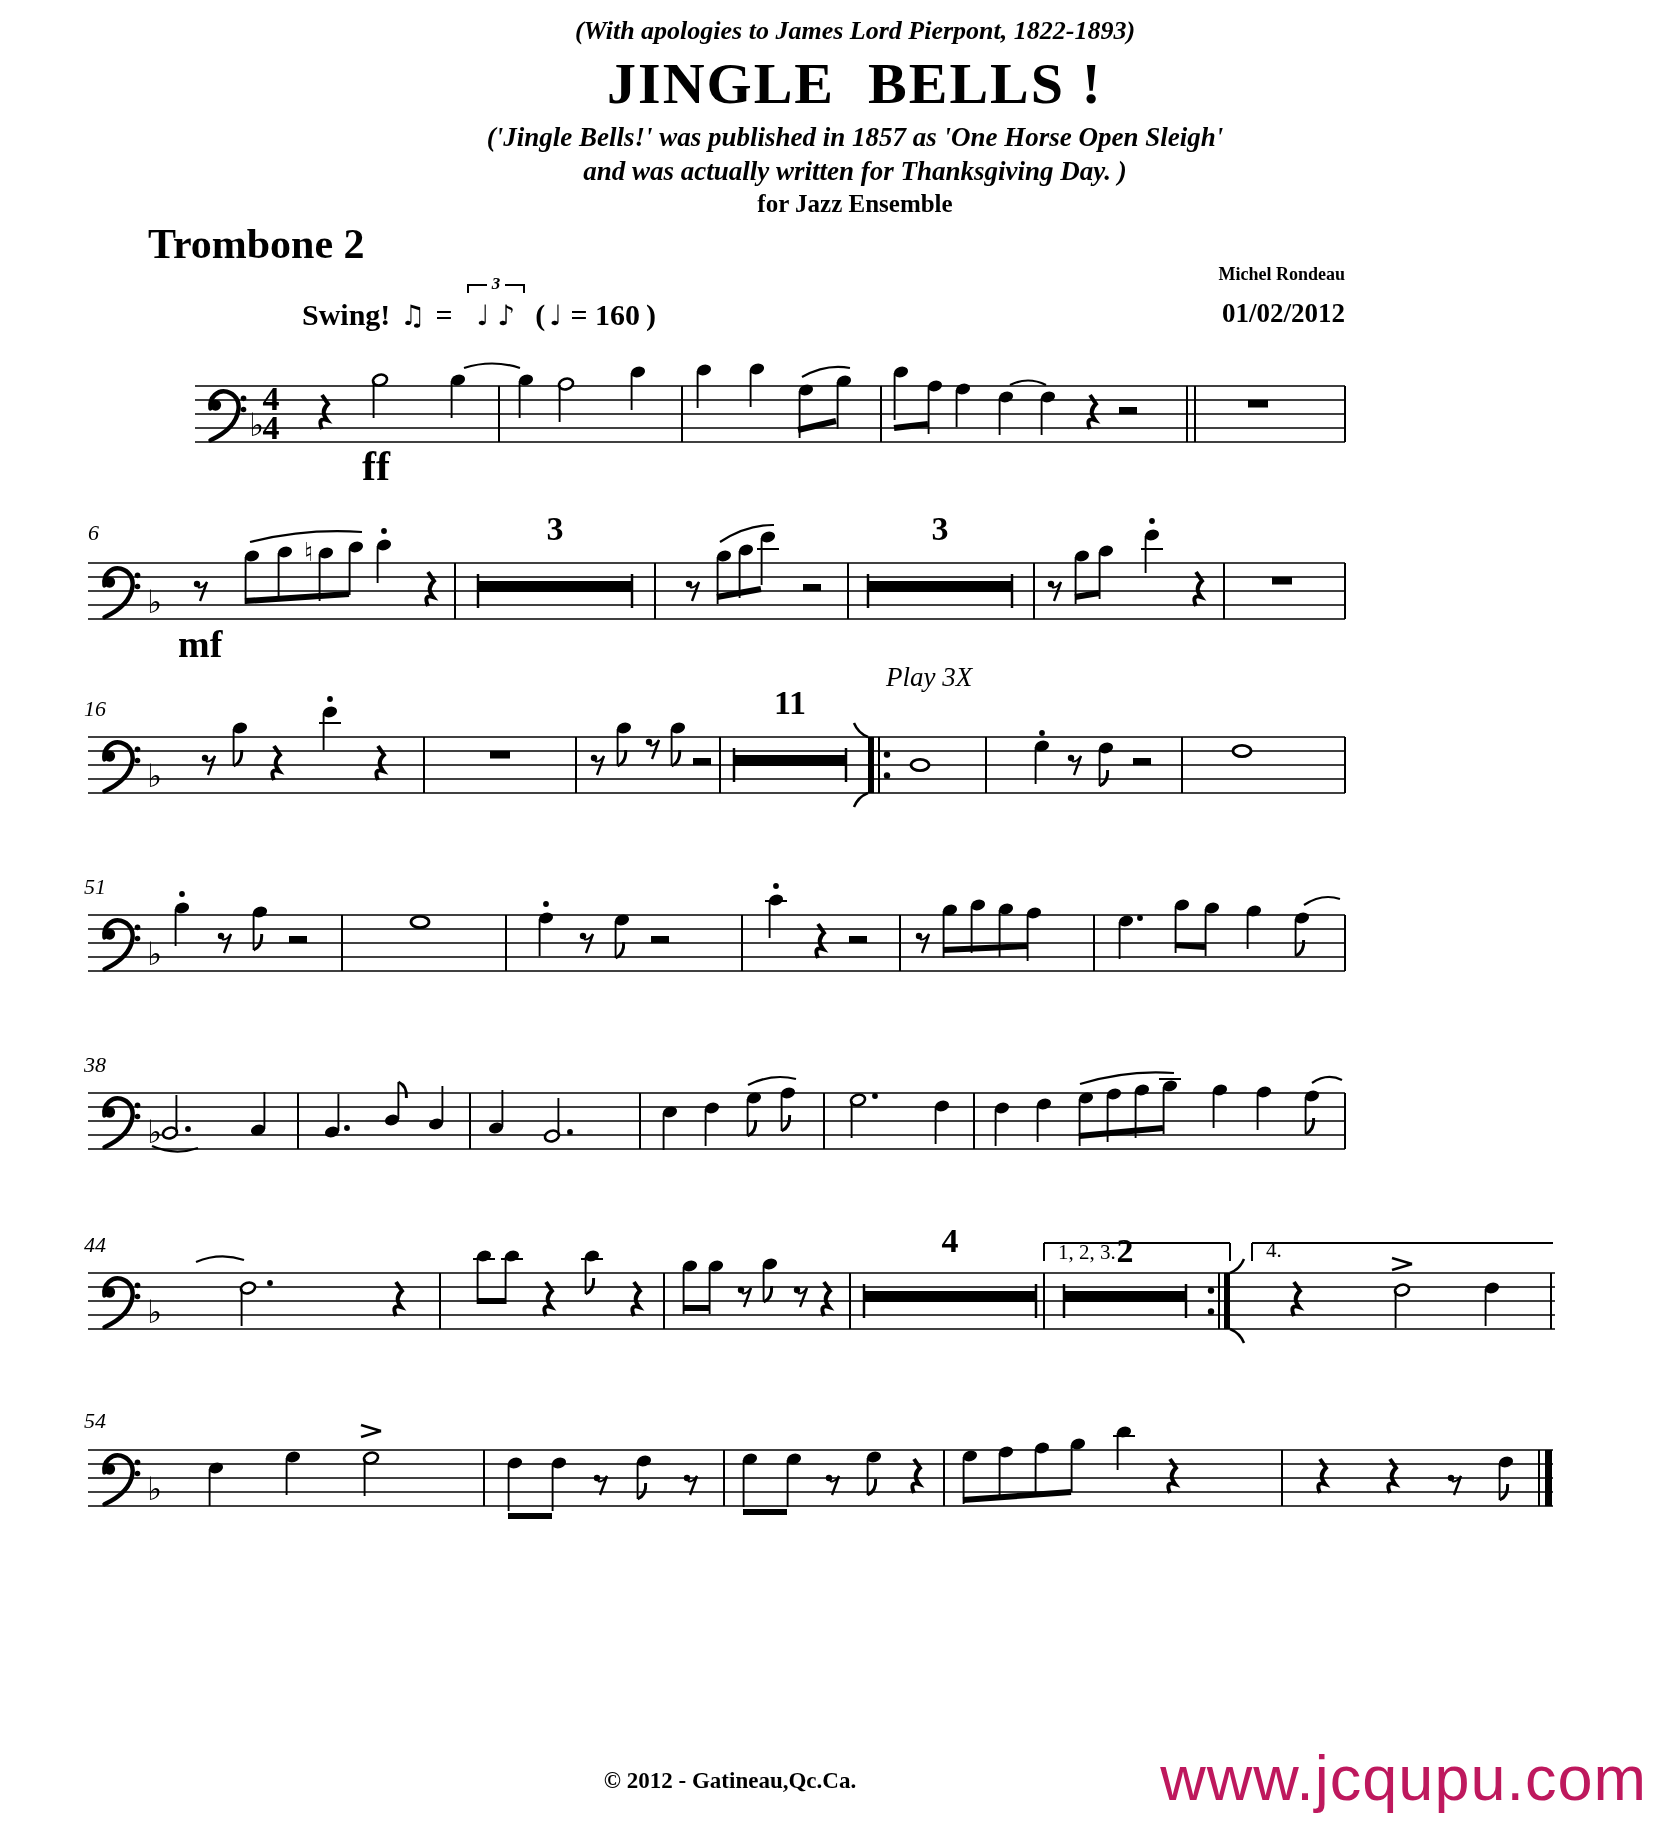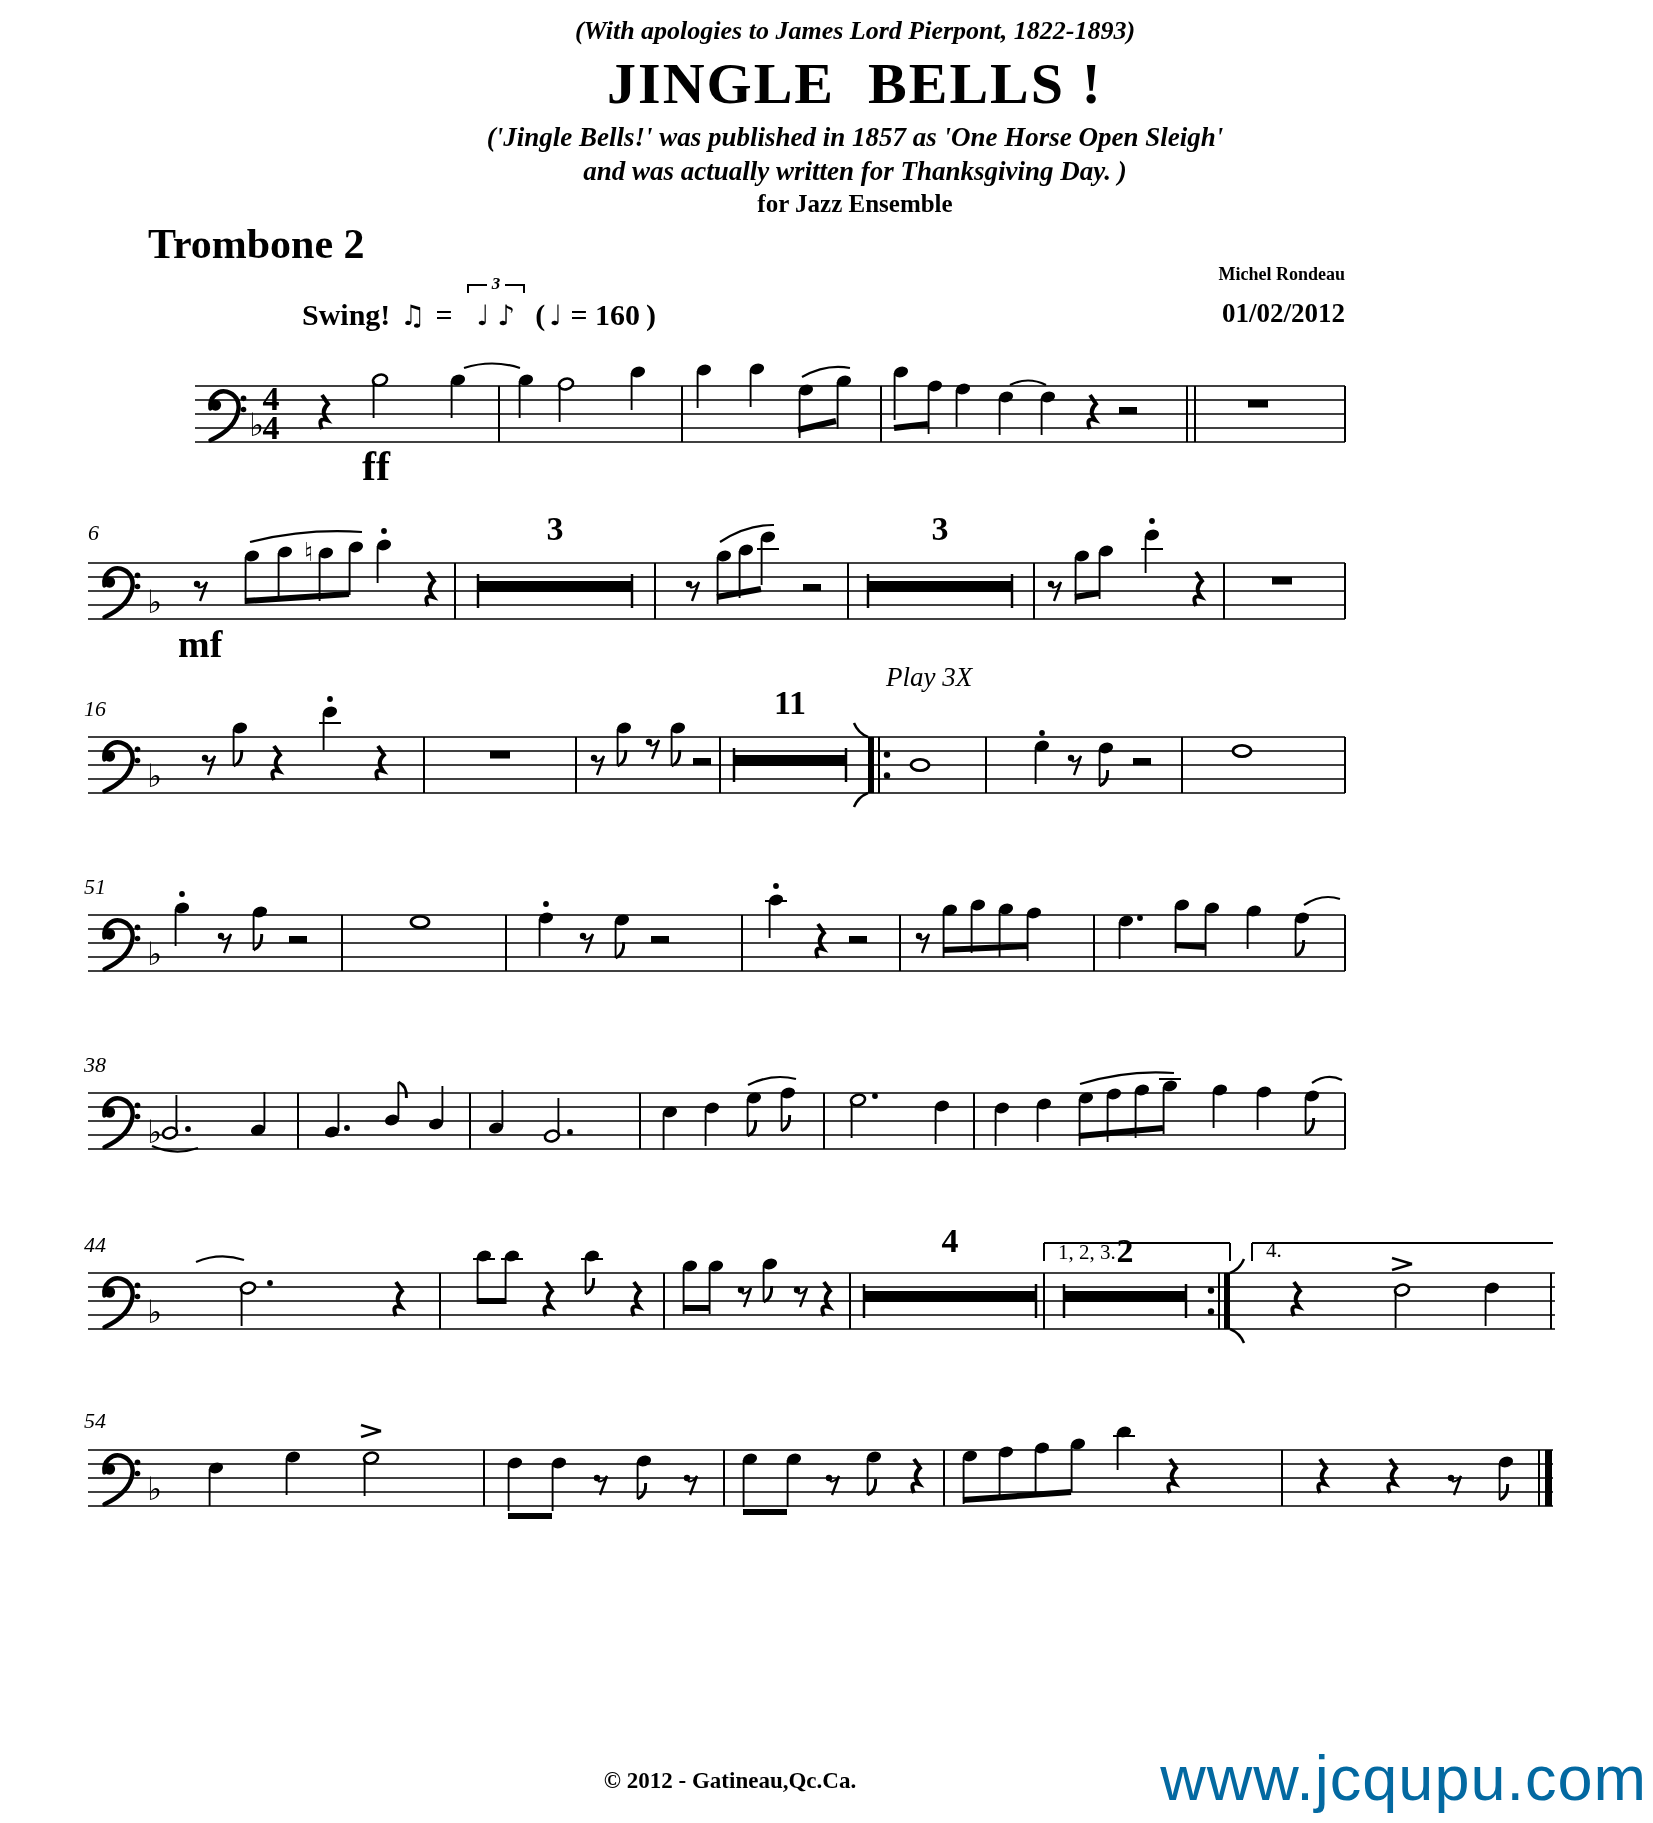--- a/index.html
+++ b/index.html
@@ -26,21 +26,21 @@
   .tripnum{position:relative;top:-7px;background:#fff;padding:0 5px;font-size:17px;font-weight:bold;font-style:italic;line-height:0;}
   .dyn{font-weight:bold;}
   .ff{left:362px;top:442px;font-size:42px;}
   .mf{left:178px;top:622px;font-size:38px;}
   .mnum{font-style:italic;font-size:22px;}
   .mrestnum{font-weight:bold;font-size:34px;text-align:center;width:70px;margin-left:-35px;}
   .playx{left:886px;top:662px;font-size:27px;font-style:italic;}
   .volta{font-size:21px;}
   .timesig{left:254px;width:34px;text-align:center;font-weight:bold;font-size:34px;line-height:28px;}
   .copyright{left:430px;top:1768px;width:600px;text-align:center;font-size:23px;font-weight:bold;}
-  .watermark{right:6px;top:1742px;font-size:63px;font-family:"Liberation Sans", sans-serif;color:#0369a1;letter-spacing:1px;}
+  .watermark{right:6px;top:1742px;font-size:63px;font-family:"Liberation Sans", sans-serif;color:#be185d;letter-spacing:1px;}
   .watermark-cn{right:10px;top:1796px;font-size:15px;color:#cbb8a6;opacity:.8;font-family:"Liberation Sans", sans-serif;margin-top:43px;}
   svg text{font-family:"DejaVu Sans", sans-serif;}
 </style>
 </head>
 <body>
 
 <svg id="score-svg" width="1653" height="1823" viewBox="0 0 1653 1823" style="position:absolute;left:0;top:0;">
   <defs>
     <symbol id="bclef" viewBox="0 0 84 104">
       <circle cx="26" cy="36" r="10" fill="#000"></circle>

